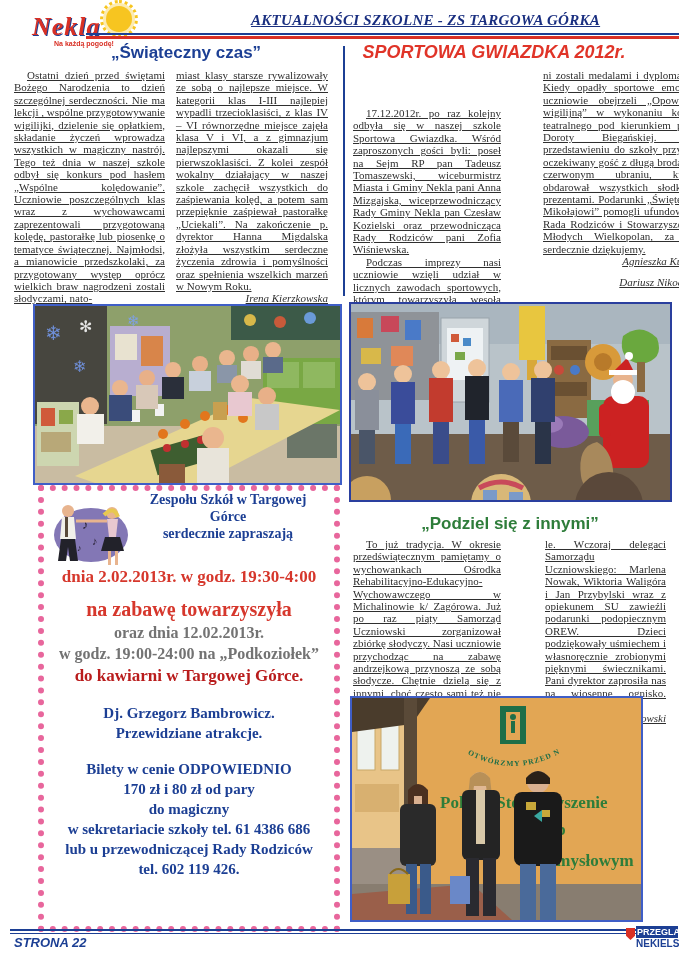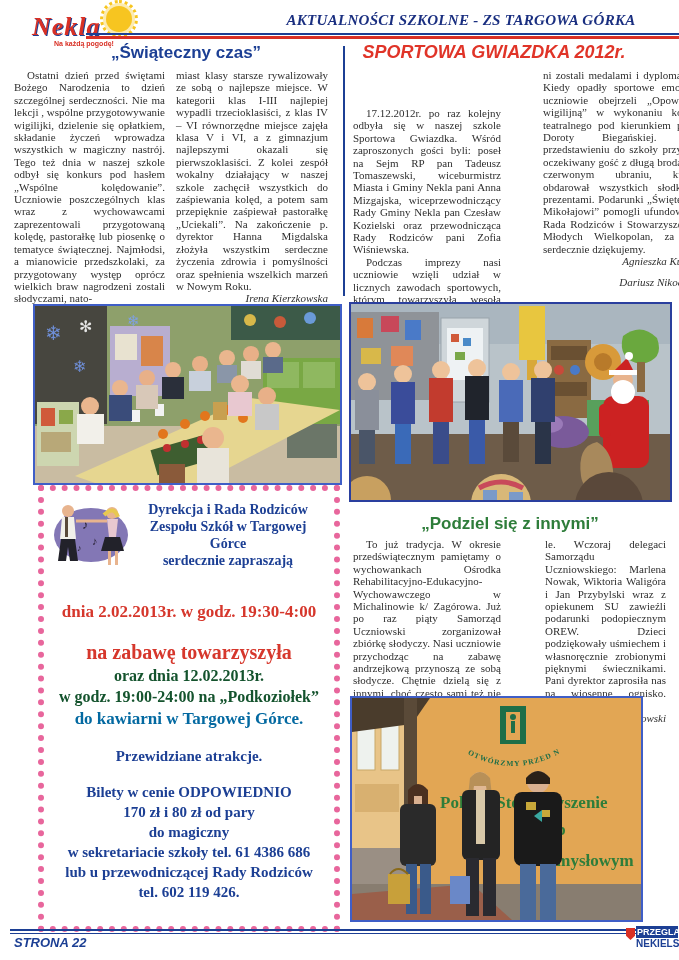--- a/index.html
+++ b/index.html
@@ -7,48 +7,48 @@
         font-family:"Liberation Serif",serif;}
   
   .logo{position:absolute;left:28px;top:4px;width:120px;height:46px;}
   .sun{position:absolute;left:78px;top:2px;width:26px;height:26px;border-radius:50%;
        background:#f7c520;box-shadow:0 0 0 3px rgba(247,197,32,.35);}
   .sun:before{content:"";position:absolute;left:-6px;top:-6px;right:-6px;bottom:-6px;
        border-radius:50%;border:3px dotted #f7c520;}
   .logo-word{position:absolute;left:4px;top:8px;font:italic bold 26px "Liberation Serif",serif;
        color:#d93025;text-shadow:1px 1px 0 #1c3f94;letter-spacing:1px;}
   .logo-tag{position:absolute;left:26px;top:36px;font:bold 7px "Liberation Sans",sans-serif;color:#d93025;}
-  .section-title{position:absolute;right:8px;top:12px;width:420px;text-align:center;
-       font:italic bold 15px "Liberation Serif",serif;color:#1a2f80;letter-spacing:.3px;}
+  .section-title{position:absolute;right:8px;top:12px;width:420px;text-align:left;
+       font:italic bold 15px "Liberation Serif",serif;color:#1a2f80;letter-spacing:.3px;text-decoration:underline;}
   .rule-blue{position:absolute;left:86px;top:33px;width:593px;height:2px;background:#1c3f94;}
   .rule-red{position:absolute;left:86px;top:36px;width:593px;height:3px;background:#d93025;}
   
   .t-navy{position:absolute;left:25px;top:43px;width:322px;text-align:center;
        font:bold 17px "Liberation Sans",sans-serif;color:#1c3f94;}
   .t-red{position:absolute;left:335px;top:42px;width:318px;text-align:center;
        font:italic bold 18px "Liberation Sans",sans-serif;color:#e03428;}
   .t-green{position:absolute;left:350px;top:514px;width:320px;text-align:center;
        font:bold 17px "Liberation Sans",sans-serif;color:#2e7d3a;}
   .vdivider{position:absolute;left:343px;top:46px;width:2px;height:250px;background:#1c3f94;}
   
   .bodycol{position:absolute;font:11px/12.4px "Liberation Serif",serif;color:#2f2f2f;
        text-align:justify;}
-  .bodycol p{margin:0;text-indent:13px;}
+  .bodycol p{margin:0;text-indent:13px;text-decoration:underline;}
   .author{text-align:right;font-style:italic;margin-top:3px;text-indent:0 !important;}
   
   .photo{position:absolute;border:2px solid #3f5ec7;background:#ccc;}
   .photo svg{display:block;}
   
   .invite{position:absolute;left:38px;top:485px;width:302px;height:447px;box-sizing:border-box;
        border:6px dotted #e8669c;background:#fff;text-align:center;}
   .inv-head{margin:10px 8px 0 86px;font:bold 14px/17px "Liberation Serif",serif;color:#1c3f94;}
-  .inv-red{font:bold 17px/22px "Liberation Serif",serif;color:#d6372c;margin:16px 4px;}
+  .inv-red{font:bold 17px/22px "Liberation Serif",serif;color:#d6372c;margin:8px 4px;}
   .inv-red-big{font:bold 20px/26px "Liberation Serif",serif;color:#d6372c;margin:0 4px;}
-  .inv-maroon{font:bold 16px/21px "Liberation Serif",serif;color:#14532d;margin:0 2px;}
-  .inv-navy{font:bold 17px/23px "Liberation Serif",serif;color:#0369a1;margin:0 4px;}
+  .inv-maroon{font:bold 16px/21px "Liberation Serif",serif;color:#737373;margin:0 2px;}
+  .inv-navy{font:bold 17px/23px "Liberation Serif",serif;color:#b91c1c;margin:0 4px;}
   .inv-navy-sm{font:bold 15px/20px "Liberation Serif",serif;color:#1c3f94;margin:0 4px;}
   .clip{position:absolute;left:8px;top:8px;width:78px;height:70px;}
   .sp18{height:16px;}
   
   .f-line1{position:absolute;left:10px;top:929px;width:660px;height:2px;background:#1c3f94;}
   .f-line2{position:absolute;left:10px;top:933px;width:660px;height:1px;background:#1c3f94;}
   .f-page{position:absolute;left:14px;top:935px;font:italic bold 13px "Liberation Sans",sans-serif;color:#1c3f94;text-align:center;}
   .brand{position:absolute;left:636px;top:926px;width:42px;}
   .brand-shield{position:absolute;left:-10px;top:2px;width:9px;height:12px;background:#d93025;
        clip-path:polygon(0 0,100% 0,100% 65%,50% 100%,0 65%);}
@@ -241,30 +241,30 @@
       <rect x="13" y="18" width="3" height="20" fill="#5a4a3a"></rect>
       <path d="M9,40 L23,40 L26,62 L18,62 L16,48 L14,62 L6,62 Z" fill="#22222a"></path>
       <circle cx="60" cy="14" r="6" fill="#e8b48e"></circle>
       <path d="M52,16 q10,-10 14,2" stroke="#e8c850" stroke-width="4" fill="none"></path>
       <path d="M55,20 L66,20 L64,38 L57,38 Z" fill="#e8c8d0"></path>
       <path d="M53,38 L68,38 L72,52 L49,52 Z" fill="#22222a"></path>
       <rect x="56" y="52" width="3" height="14" fill="#e8b48e"></rect>
       <rect x="63" y="52" width="3" height="14" fill="#e8b48e"></rect>
       <line x1="24" y1="22" x2="55" y2="22" stroke="#e8b48e" stroke-width="3"></line>
     </svg>
-    <div class="inv-head">Dyrekcja i Rada Rodziców</div>
     <div class="inv-head" style="margin-top:0;">Zespołu Szkół w Targowej Górce</div>
     <div class="inv-head" style="margin-top:0;">serdecznie zapraszają</div>
     <div class="sp18"></div>
     <div class="inv-red">dnia 2.02.2013r. w godz. 19:30-4:00</div>
     <div class="inv-red-big">na zabawę towarzyszyła</div>
     <div class="inv-maroon">oraz dnia 12.02.2013r.</div>
     <div class="inv-maroon">w godz. 19:00-24:00 na „Podkoziołek”</div>
     <div class="inv-navy">do kawiarni w Targowej Górce.</div>
     <div class="sp18"></div>
+    <div class="inv-navy-sm">Dj. Grzegorz Bambrowicz.</div>
     <div class="inv-navy-sm">Przewidziane atrakcje.</div>
     <div class="sp18"></div>
     <div class="inv-navy-sm">Bilety w cenie ODPOWIEDNIO</div>
     <div class="inv-navy-sm">170 zł i 80 zł od pary</div>
     <div class="inv-navy-sm">do magiczny</div>
     <div class="inv-navy-sm">w sekretariacie szkoły tel. 61 4386 686</div>
     <div class="inv-navy-sm">lub u przewodniczącej Rady Rodziców</div>
     <div class="inv-navy-sm">tel. 602 119 426.</div>
   </div>
 

